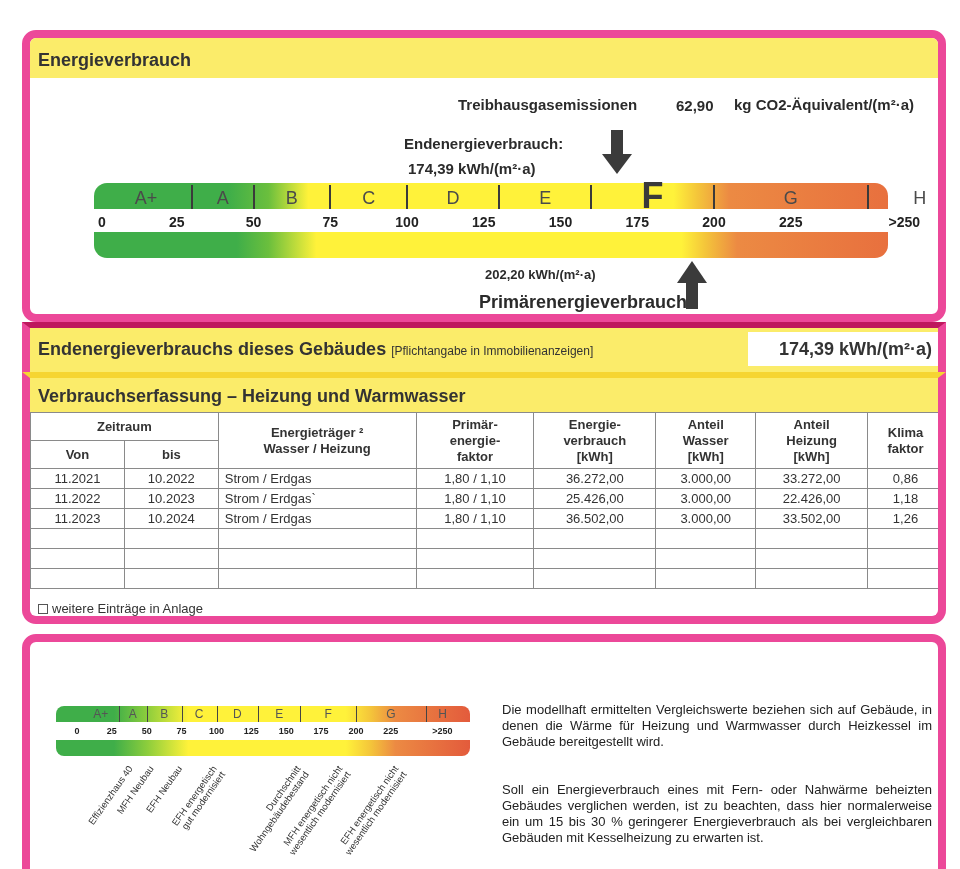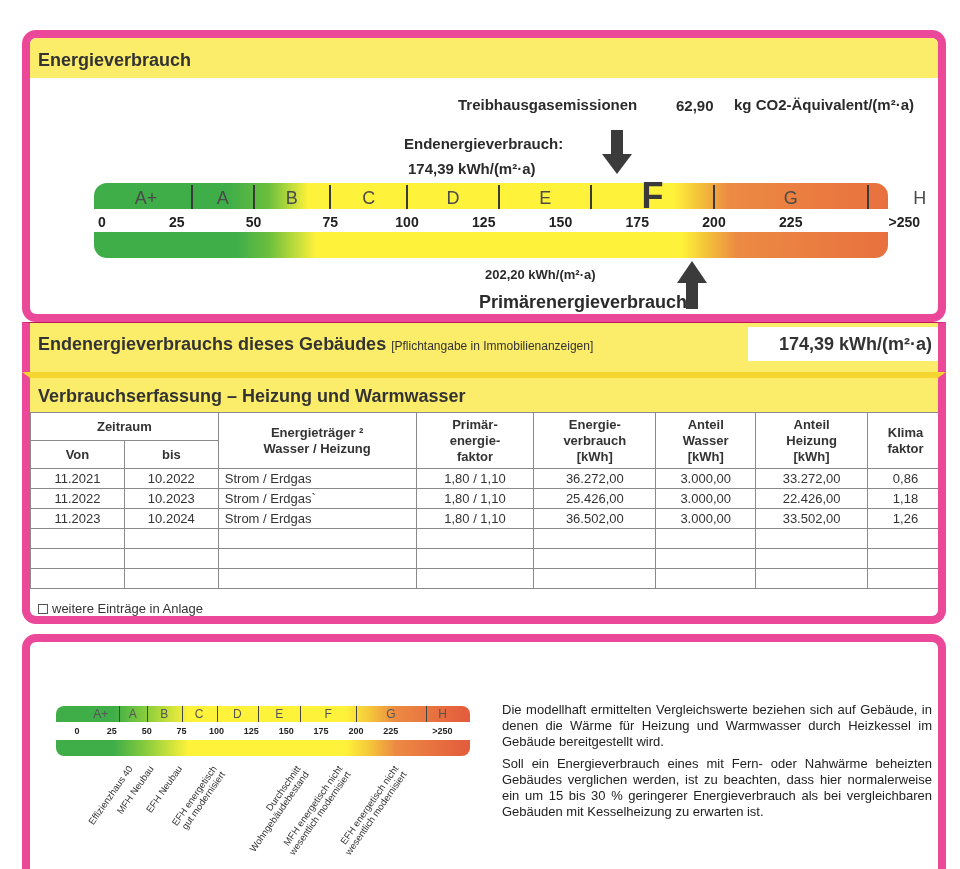--- a/index.html
+++ b/index.html
@@ -43,21 +43,21 @@
   .arrow-down { position: absolute; width: 30px; height: 44px; }
   .arrow-down .shaft { position:absolute; left:9px; top:0; width:12px; height:26px; background:#3b3b3b; }
   .arrow-down .head { position:absolute; left:0; top:24px; width:0; height:0;
     border-left:15px solid transparent; border-right:15px solid transparent; border-top:20px solid #3b3b3b; }
   .arrow-up { position: absolute; width: 30px; height: 48px; }
   .arrow-up .shaft { position:absolute; left:9px; top:20px; width:12px; height:28px; background:#3b3b3b; }
   .arrow-up .head { position:absolute; left:0; top:0; width:0; height:0;
     border-left:15px solid transparent; border-right:15px solid transparent; border-bottom:22px solid #3b3b3b; }
 
   
-  #p2 { top: 322px; height: 50px; border-radius: 0; background: #fbec6a; border-top: 1px solid #be185d; border-bottom: 0; }
+  #p2 { top: 322px; height: 50px; border-radius: 0; background: #fbec6a; border-top: 6px solid #be185d; border-bottom: 0; }
   #p2 .title { position:absolute; left:8px; top:11px; font-size:18px; font-weight:bold; color:#333; }
   #p2 .note { font-size: 12px; font-weight: normal; }
   #p2 .valbox { position:absolute; right:0; top:4px; width:190px; height:34px; background:#fff;
      text-align:right; padding-right:6px; line-height:34px; font-weight:bold; font-size:18px; color:#333; }
 
   
   #p3 { top: 372px; height: 252px; border-top: 6px solid #f6d531; border-radius: 0 0 14px 14px; }
   #p3 .panel-head { height: 34px; line-height: 36px; }
   table { border-collapse: collapse; position: absolute; left: 0; top: 34px; width: 914px; font-size: 13px; }
   td, th { border: 1px solid #8a8a8a; text-align: center; color: #333; }
@@ -73,21 +73,21 @@
   .mini-top, .mini-bot { position:absolute; left:26px; width:414px; height:16px; }
   .mini-top { top: 64px; border-radius: 8px 8px 0 0;
     background: linear-gradient(to right, #3fae49 0%, #3fae49 14%, #8ccd3c 22%, #fff23a 32%, #fff23a 70%, #f4c53a 76%, #ec8a43 82%, #e35b3c 100%); }
   .mini-bot { top: 98px; border-radius: 0 0 8px 8px;
     background: linear-gradient(to right, #3fae49 0%, #3fae49 14%, #8ccd3c 22%, #fff23a 32%, #fff23a 70%, #f4c53a 76%, #ec8a43 82%, #e35b3c 100%); }
   .mtick { position:absolute; top:64px; width:1px; height:16px; background:#444; }
   .mcls { position:absolute; top:65px; font-size:12px; color:#555; transform: translateX(-50%); }
   .mnum { position:absolute; top:84px; font-size:9px; font-weight:bold; color:#222; transform: translateX(-50%); }
   .ref { position:absolute; font-size:9.5px; color:#333; transform-origin: right top; transform: rotate(-55deg); white-space: nowrap; text-align: right; line-height: 10px; }
   .desc { position:absolute; left:472px; top:60px; width:430px; font-size:13px; line-height:16px; text-align: justify; color:#222; }
-  .desc p + p { margin-top: 6px; }
+  .desc p + p { margin-top: 32px; }
 </style>
 </head>
 <body>
 
 <div class="panel" id="p1">
   <div class="panel-head">Energieverbrauch</div>
 
   <div class="abs bold" style="left:428px; top:58px; font-size:15px;">Treibhausgasemissionen</div>
   <div class="abs bold" style="left:646px; top:59px; font-size:15px;">62,90</div>
   <div class="abs bold" style="left:704px; top:58px; font-size:15px;">kg CO2-Äquivalent/(m²·a)</div>

